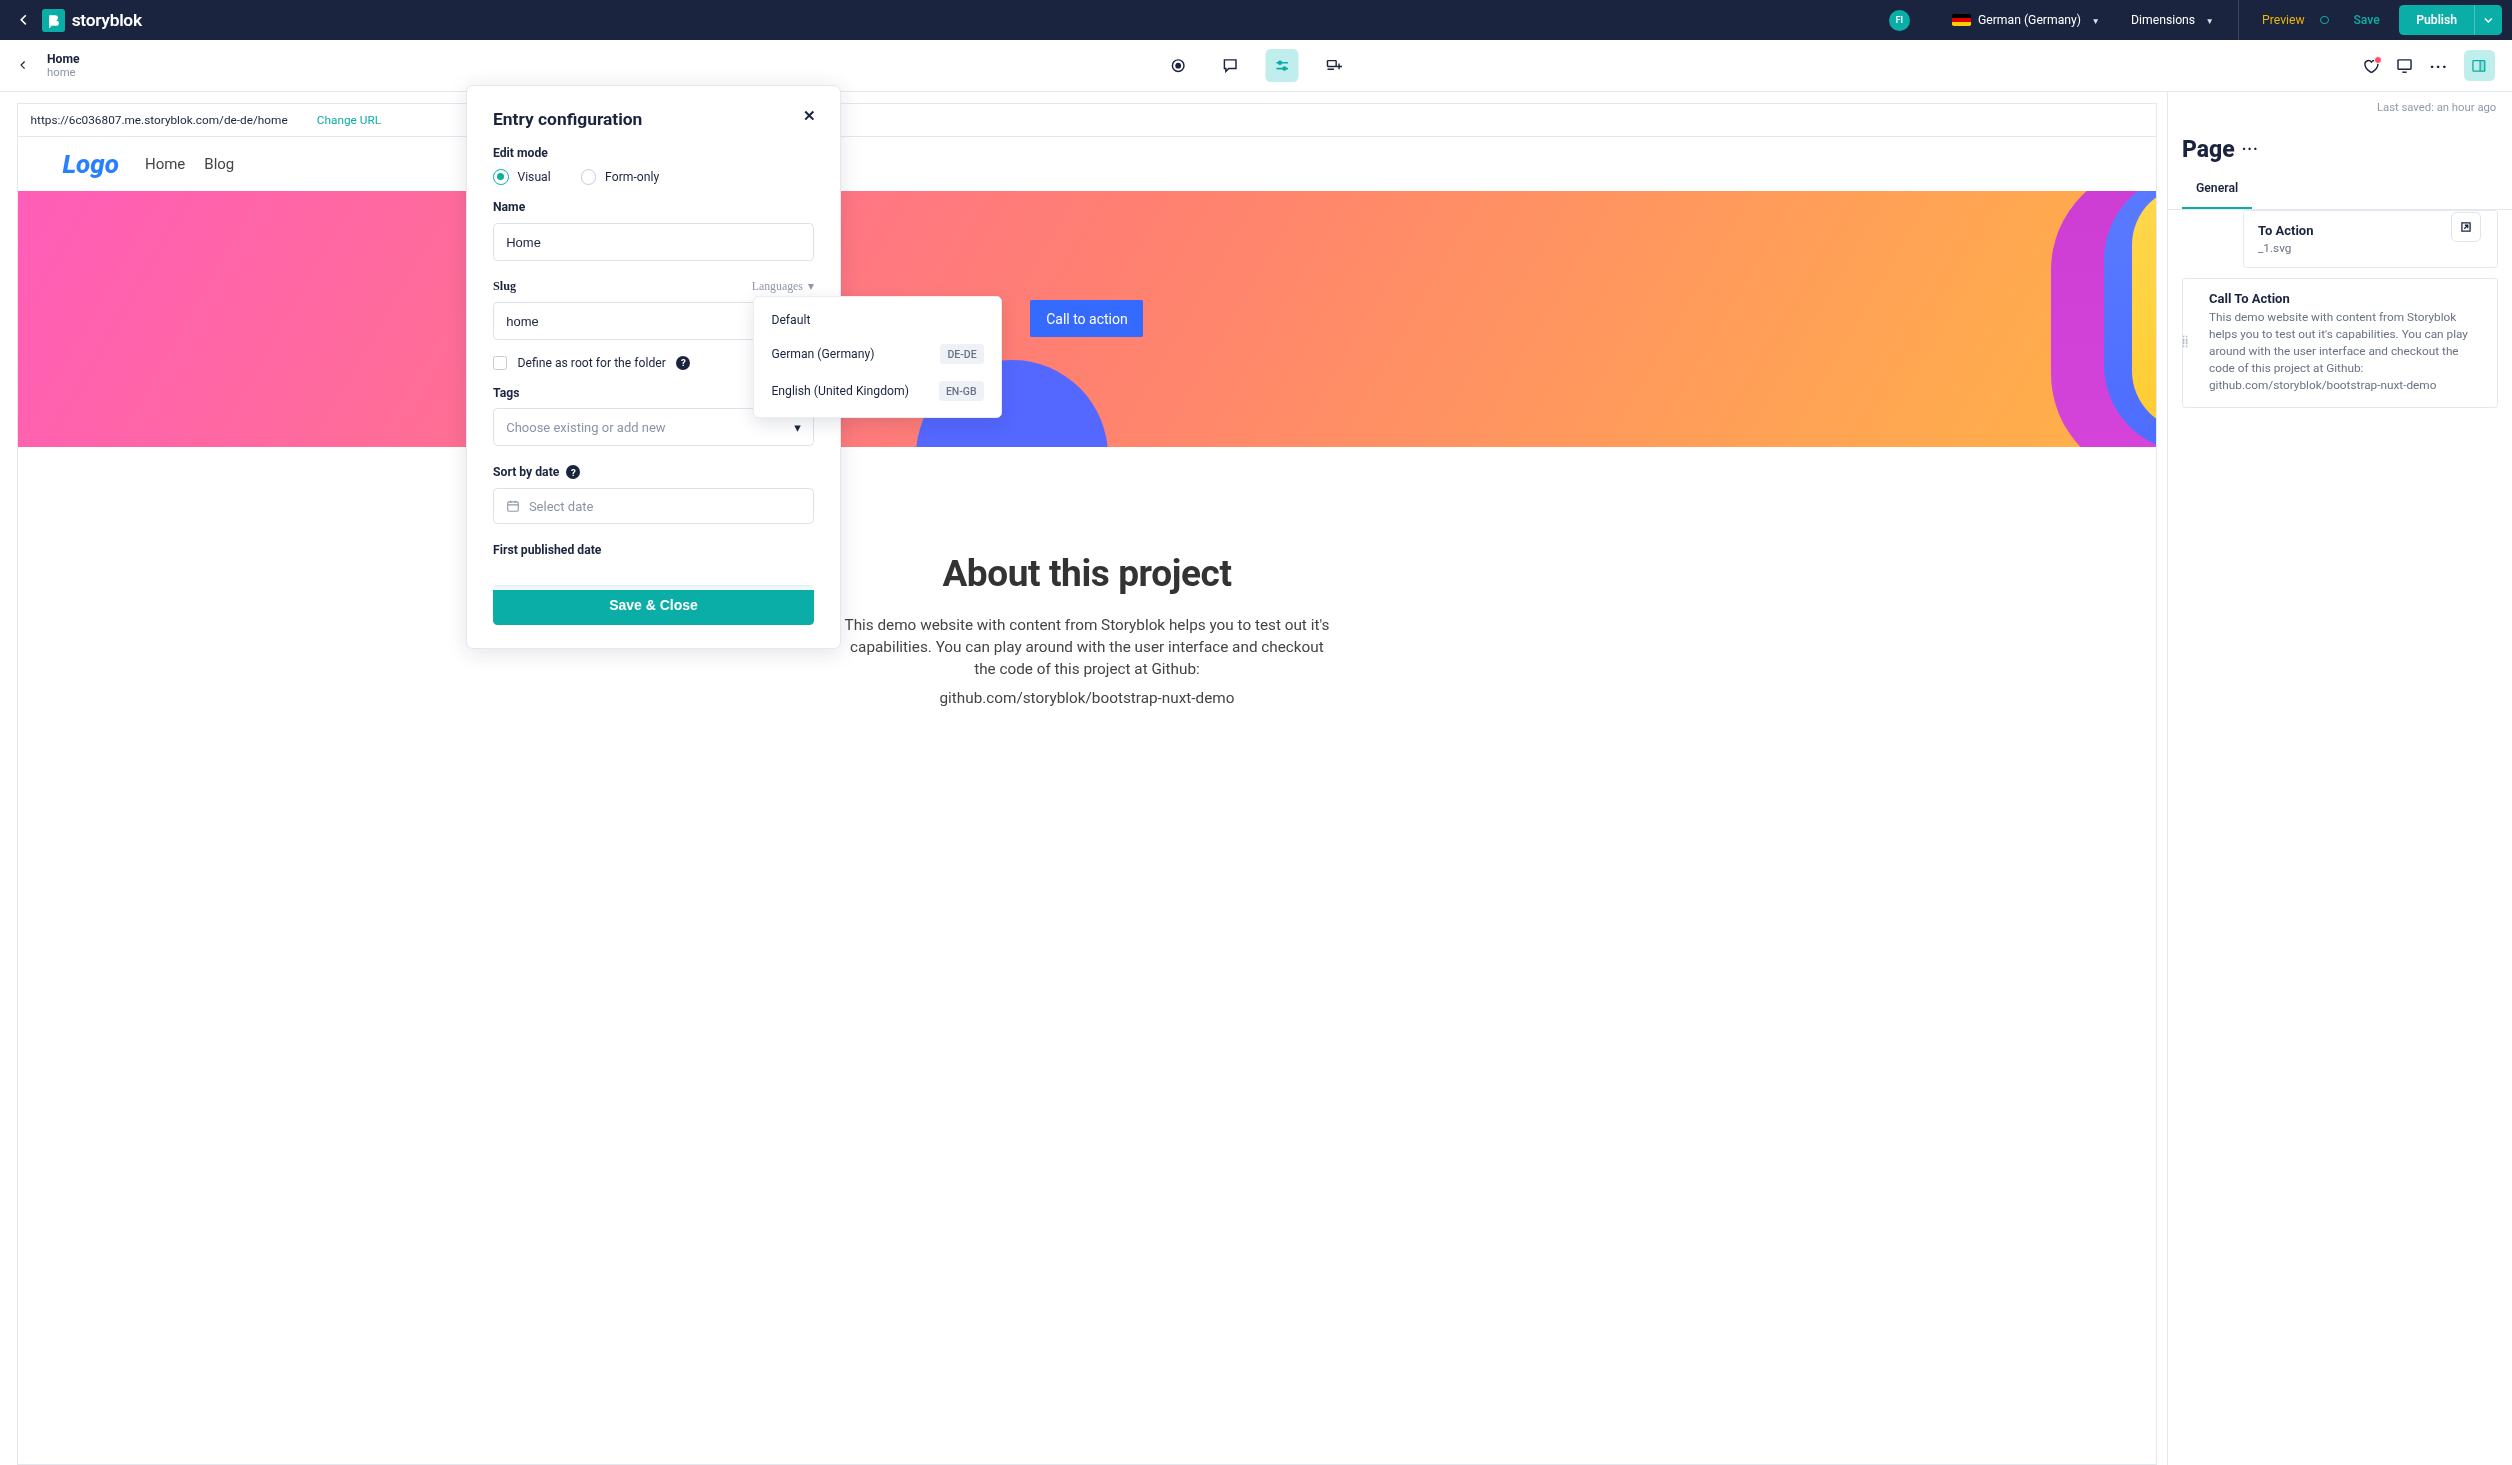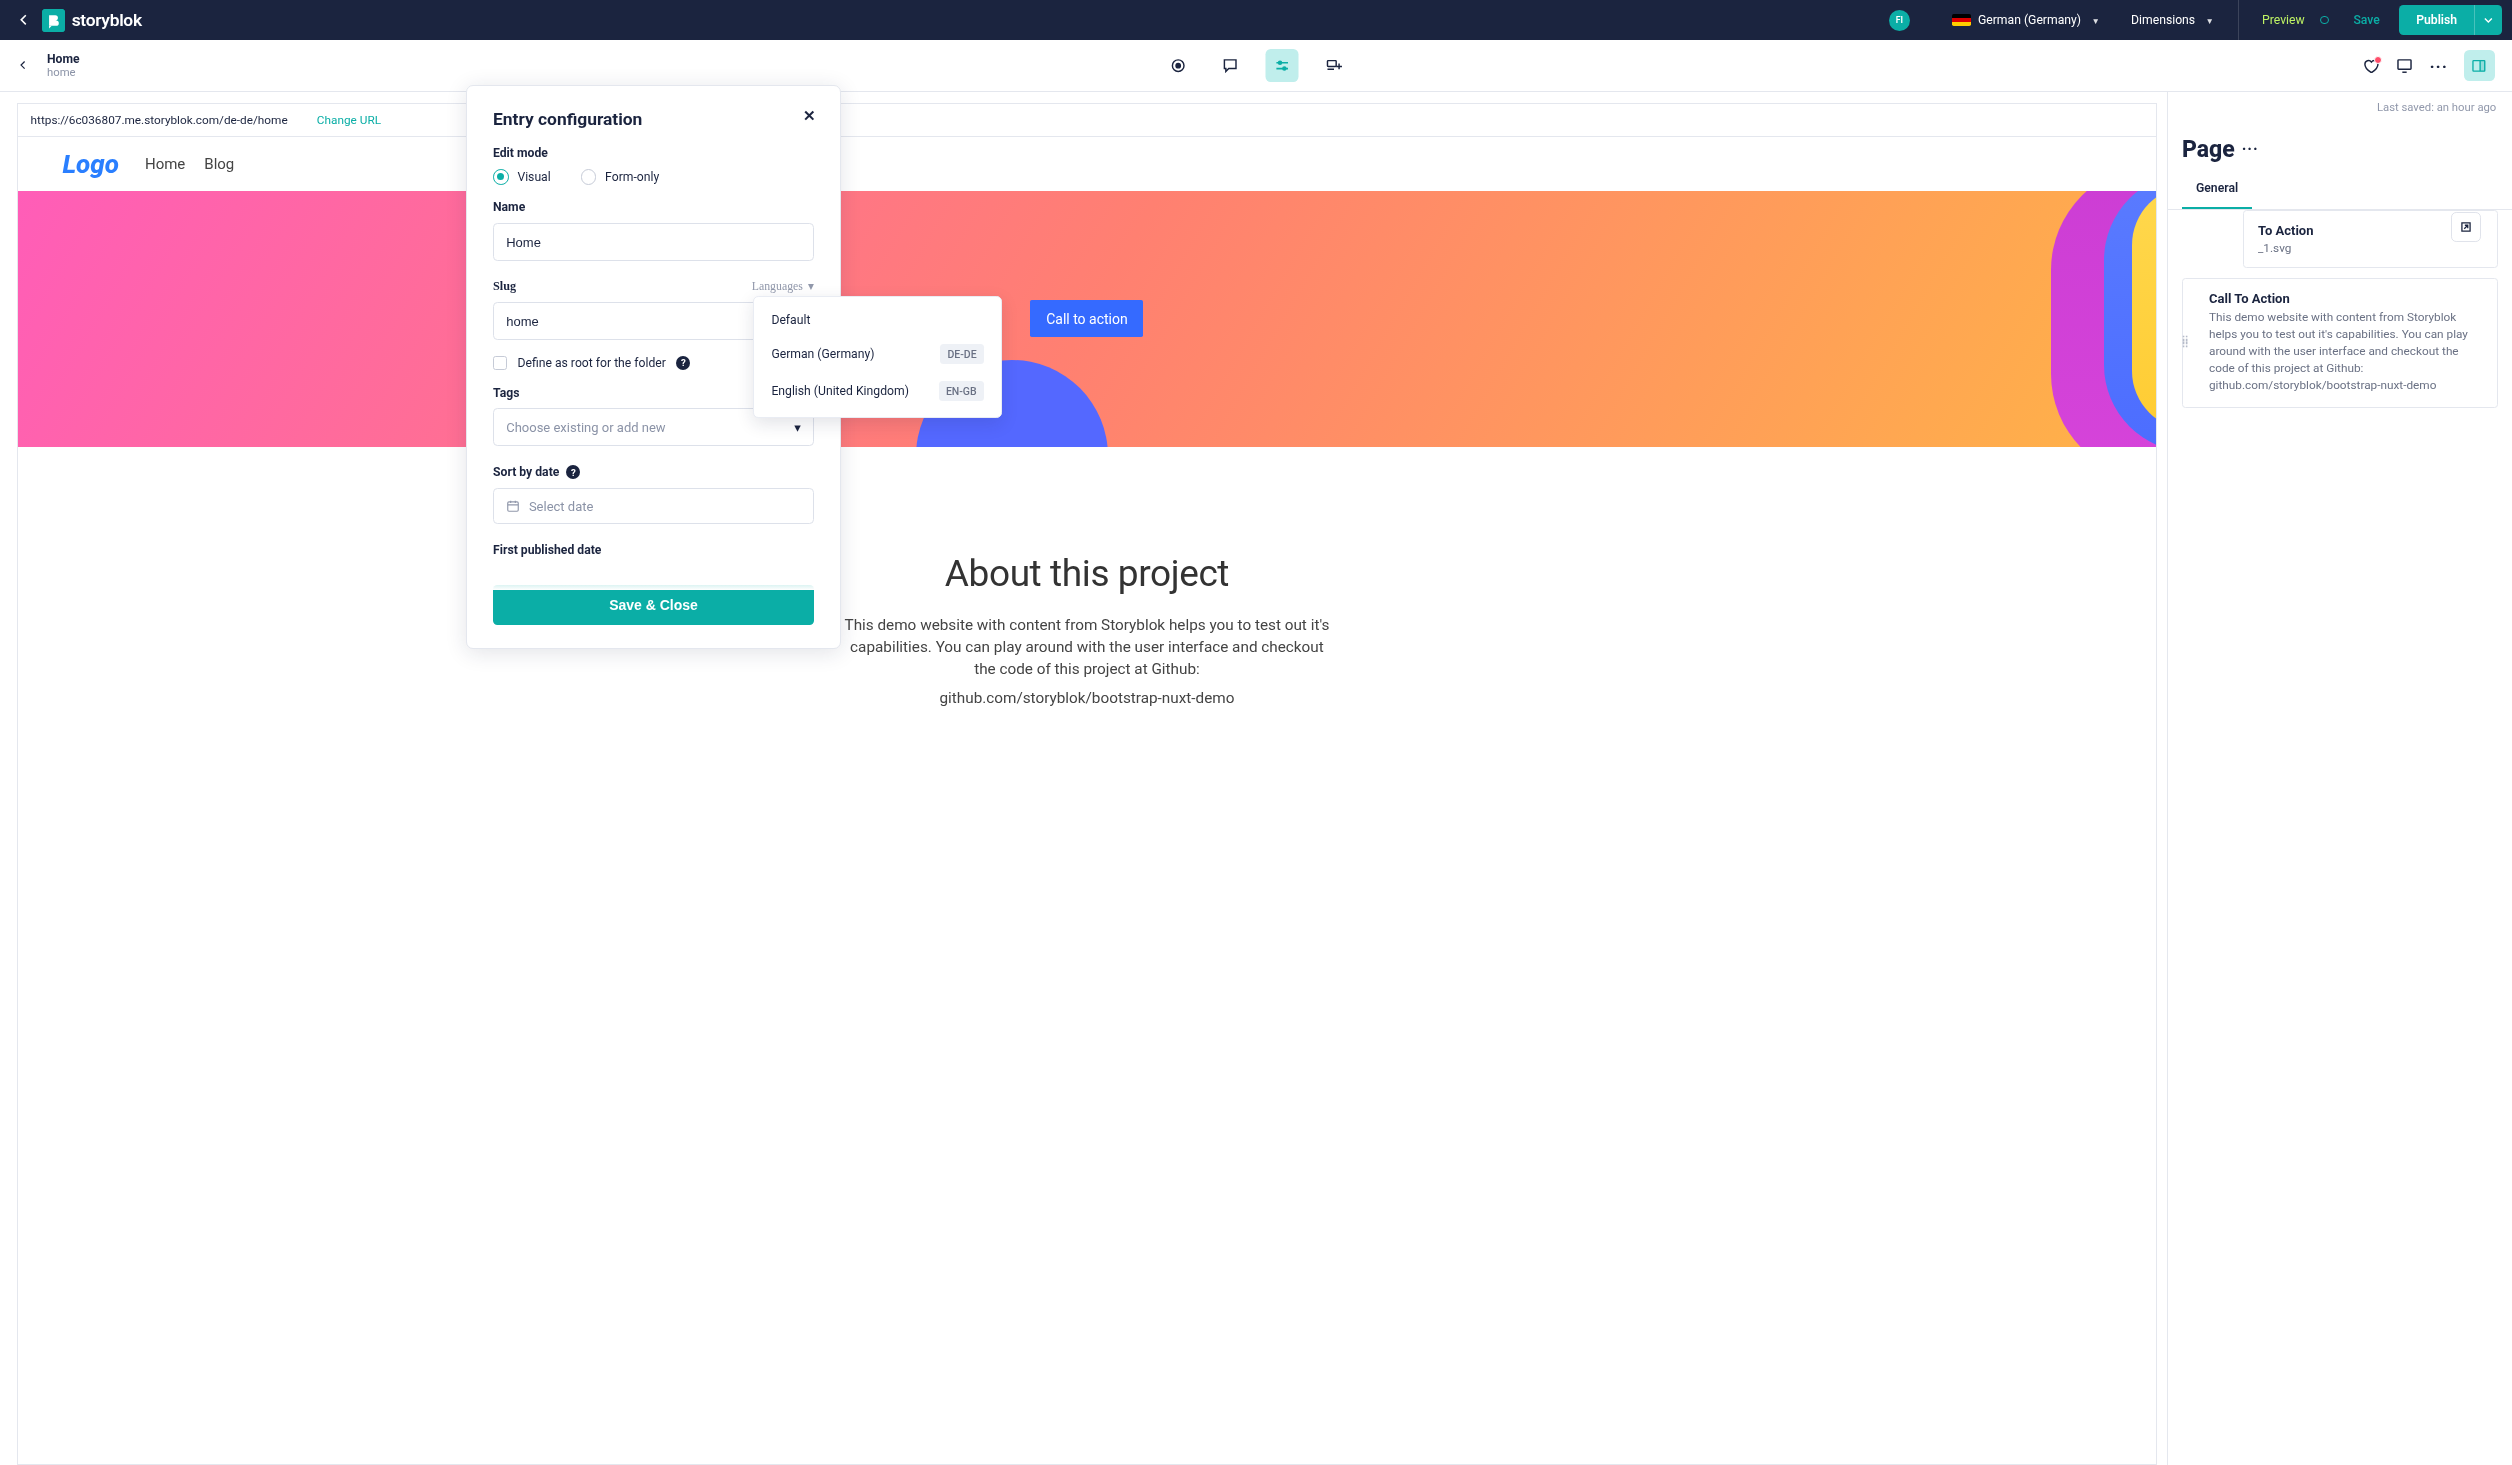--- a/index.html
+++ b/index.html
@@ -12,21 +12,21 @@
     .brand-icon { width: 23px; height: 23px; background: #0baea6; border-radius: 3.5px; }
     .brand-text { font-size: 17.4px; font-weight: 600; letter-spacing: -0.3px; }
     .top-nav-spacer { flex: 1; }
     .avatar { width: 21px; height: 21px; border-radius: 50%; background: #0baea6; color: #fff; font-size: 8.7px; font-weight: 600; display: flex; align-items: center; justify-content: center; margin-right: 42px; }
     .flag { width: 19px; height: 12.2px; margin-right: 7px; display: inline-flex; flex-direction: column; border-radius: 1.7px; overflow: hidden; }
     .flag .stripe { flex:1; }
     .lang-select { display: flex; align-items: center; color: #fff; margin-right: 33px; cursor: pointer; }
     .chev { margin-left: 12.2px; font-size: 9.6px; opacity: 0.85; }
     .dim-select { display: flex; align-items: center; color: #fff; margin-right: 26px; cursor: pointer; }
     .vdiv { width: 0.9px; height: 40px; background: rgba(255,255,255,0.15); margin-right: 23px; }
-    .preview-btn { color: #bef264; display: flex; align-items: center; cursor:pointer; }
+    .preview-btn { color: #eab308; display: flex; align-items: center; cursor:pointer; }
     .dot { width: 8.7px; height: 8.7px; border: 1.7px solid #0baea6; border-radius: 50%; margin-left: 15.7px; }
     .save-btn { color: #0baea6; margin-left: 24.4px; margin-right: 19px; cursor: pointer; font-weight:500; }
     .publish-group { display: flex; text-align: center; }
     .publish-btn { background: #0baea6; color: #fff; padding: 7.9px 17.4px; border-radius: 4.4px 0 0 4.4px; font-weight: 600; font-size: 12.2px;}
     .publish-drop { background: #0baea6; color: #fff; padding: 7.9px 8.7px; border-radius: 0 4.4px 4.4px 0; border-left: 0.9px solid rgba(255,255,255,0.25); display:flex; align-items:center; justify-content:center; }
     
     
     .sub-nav { height: 52px; border-bottom: 0.9px solid #e4e7ee; display: flex; align-items: center; padding: 0 17.4px; position: relative; }
     .bc-back { margin-right: 17.4px; color: #1b243f; cursor:pointer; }
     .bc-title { font-weight: 700; font-size: 12.2px; }
@@ -49,21 +49,21 @@
     .logo { font-size: 26px; font-weight: 800; color: #2a7fff; font-style: italic; margin-right: 26px; }
     .nav-link { font-size: 15px; color: #444; margin-right: 19px; }
     .hero { height: 256px; background: linear-gradient(120deg, #ff5db8 0%, #ff8071 50%, #ffb347 100%); position: relative; overflow:hidden; display:flex; align-items:center; justify-content:center; }
     .hero-circle { position: absolute; width: 192px; height: 192px; border-radius: 50%; background: #5468ff; bottom: -105px; left: 42%; }
     .hero-right { position:absolute; right:-35px; top:-26px; width: 140px; height: 314px; }
     .hr1 { position:absolute; inset:0; background: linear-gradient(180deg,#cc3dd4,#d644da); border-radius: 105px 0 0 105px; }
     .hr2 { position:absolute; right:0; top:8.7px; width:87px; height:279px; background: linear-gradient(180deg,#5a7bff,#4c6dff); border-radius: 87px 0 0 87px; }
     .hr3 { position:absolute; right:0; top:21px; width:59px; height:244px; background: linear-gradient(180deg,#ffd84d,#ffcc33); border-radius: 70px 0 0 70px; }
     .cta-btn { background: #356aff; color: #fff; padding: 10.5px 15.7px; font-size: 14px; position: relative; z-index: 2; border-radius:1.7px;}
     .about { padding: 105px 70px 26px; text-align: center; }
-    .about h2 { font-size: 37px; font-weight: 400; margin-bottom: 19px; letter-spacing:-0.4px; color:#333;}
+    .about h2 { font-size: 37px; font-weight: 700; margin-bottom: 19px; letter-spacing:-0.4px; color:#333;}
     .about p { font-size: 15.3px; line-height: 1.45; color: #444; max-width: 488px; margin: 0 auto 7px; }
     .open-ext { position: absolute; right: 31px; top: 120px; width: 30px; height: 30px; background: #fff; border: 0.9px solid #e0e3eb; border-radius: 5.2px; display:flex; align-items:center; justify-content:center; cursor:pointer; z-index:5; }
     
     
     .sidebar { width: 345px; border-left: 0.9px solid #e4e7ee; background: #fff; display: flex; flex-direction: column; overflow:hidden;}
     .last-saved { text-align: right; padding: 8.7px 15.7px 5.2px; color: #9198ab; font-size: 11.3px; }
     .page-head { padding: 17.4px 21px 8.7px 14px; display:flex; align-items:center; gap:7px;}
     .page-title { font-size: 23px; font-weight: 800; }
     .tabs { padding: 0 14px; border-bottom: 0.9px solid #e4e7ee; }
     .tab { display: inline-block; padding: 8.7px 14px 12.2px; font-weight: 600; color: #1b243f; border-bottom: 2.6px solid #0baea6; }

